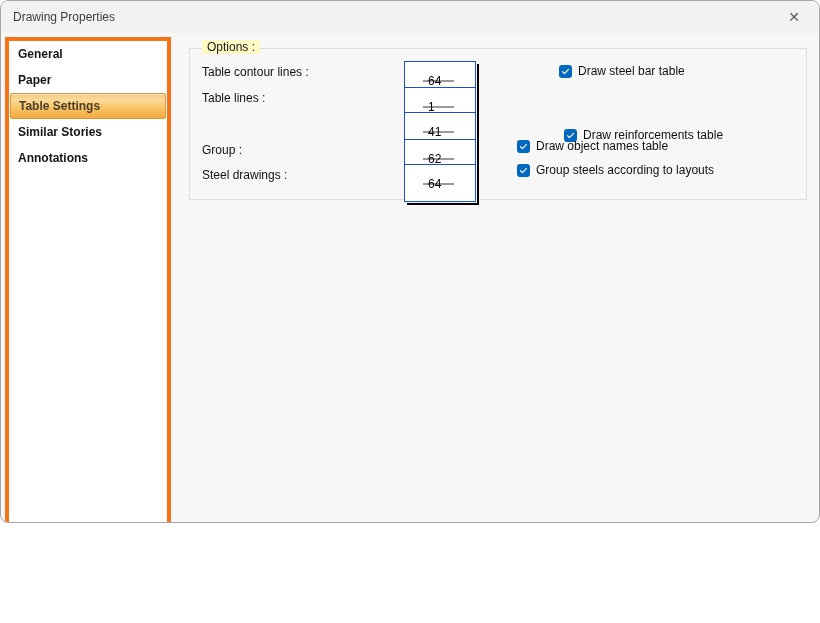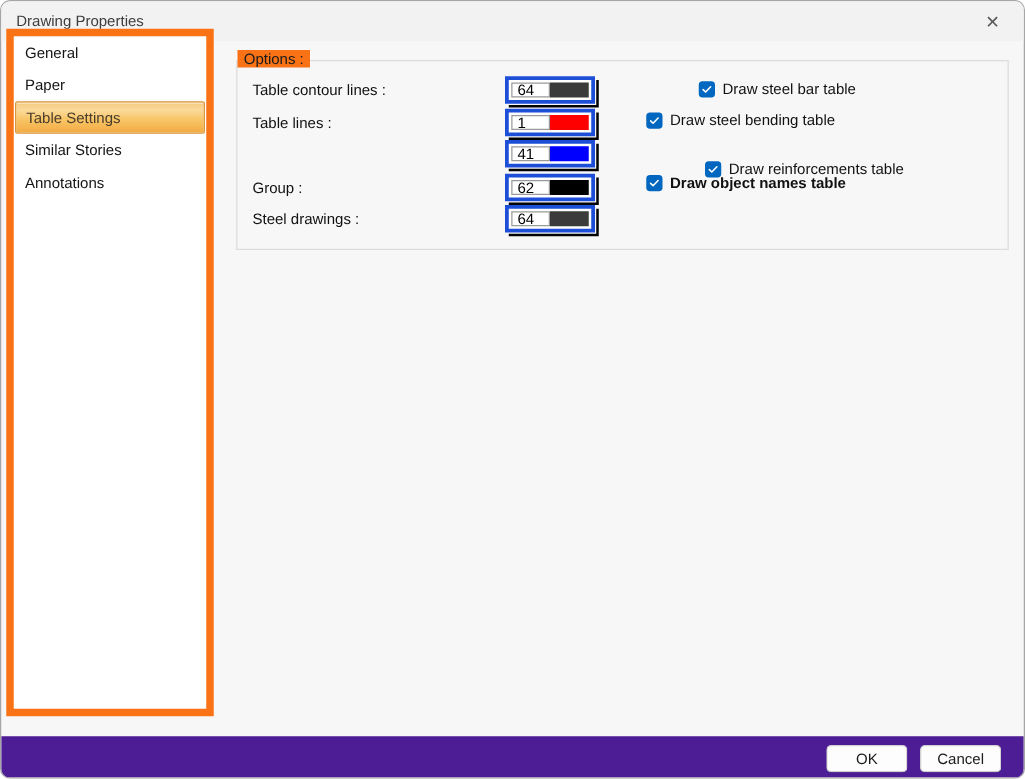--- a/index.html
+++ b/index.html
@@ -1,68 +1,68 @@
 <!DOCTYPE html>
 <html><head>
 <meta charset="utf-8">
 <style>
   * { margin:0; padding:0; box-sizing:border-box; }
   html,body { width:820px; height:623px; background:#fff; }
   body { font-family:"Liberation Sans", sans-serif; font-size:12px; color:#1a1a1a; }
 
   .dialog {
-    position:relative; width:820px; height:623px;
+    position:relative; width:820px; height:523px;
     background:#f7f7f7; border:1px solid #a6a6a6; border-radius:8px;
     overflow:hidden;
   }
   .titlebar {
     position:absolute; left:0; top:0; width:100%; height:32px;
     background:#f2f2f2;
   }
   .title-text {
     position:absolute; left:12px; top:0; line-height:32px;
     color:#3d3d3d; font-size:12px;
   }
   .close-btn {
     position:absolute; right:8px; top:4px; width:34px; height:24px;
     display:flex; align-items:center; justify-content:center;
     color:#5a5a5a; font-size:14px; cursor:default;
   }
 
   .sidebar {
-    position:absolute; left:4px; top:22px; width:166px; height:550px;
-    background:#ffffff; border:6px solid #f97316;
+    position:absolute; left:4px; top:36px; width:166px; height:550px;
+    background:#ffffff; border:4px solid #f97316;font-weight:bold;
   }
   .side-item {
     height:26px; line-height:26px; padding-left:9px; color:#141414;
     cursor:default; white-space:nowrap;
   }
   .side-item.selected {
     margin:0 1px; padding-left:8px; line-height:24px; height:26px;
     border:1px solid #dc9639; border-radius:2px;
     background:linear-gradient(180deg,#f5c97e 0%,#fbda9b 25%,#f8c668 55%,#f3ab43 100%);
     box-shadow:inset 0 1px 0 rgba(255,255,255,.55);
     color:#4a3d2c;
   }
 
   .groupbox {
     position:absolute; left:188px; top:47px; width:618px; height:152px;
     border:1px solid #dcdcdc;
   }
   .group-legend {
-    position:absolute; left:0; top:-9px; padding:0 5px;
-    background:#f97316; color:#1a1a1a;
+    position:absolute; left:12px; top:-9px; padding:0 5px;
+    background:#fef9c3; color:#1a1a1a;
   }
 
   .opt-row { position:absolute; left:0; height:22px; width:100%; }
   .opt-label { position:absolute; left:12px; top:0; line-height:22px; color:#111; white-space:nowrap; }
 
   .num-control {
     position:absolute; left:214px; top:0; width:72px; height:22px;
-    background:#fff; border:3px solid #1d4ed8; display:flex; padding:2px;
+    background:#fff; border:1px solid #1d4ed8; display:flex; padding:18px;
     box-shadow:1px 1px 0 0 #f7f7f7, 3px 3px 0 0 #000;
   }
   .num-cell {
     width:31px; height:100%; background:#fff; border:1px solid #9a9a9a;
     display:flex; align-items:center; padding-left:4px; color:#000;
   }
   .swatch { flex:1; height:100%; }
 
   .chk-row {
     position:absolute; left:327px; height:15px;
@@ -150,43 +150,43 @@
     </div>
 
     <div class="chk-row" style="top:15px;margin-left:42px;">
       <span class="chk-box">
           <svg width="9" height="9" viewBox="0 0 12 12">
             <path d="M2 6.2 L4.6 8.8 L10 3.2" stroke="#ffffff" stroke-width="1.7" fill="none" stroke-linecap="round" stroke-linejoin="round"></path>
           </svg>
         </span>
       <span class="chk-label">Draw steel bar table</span>
     </div>
-    <div class="chk-row" style="top:40px;">
-      <span class="chk-box">
-          <svg width="9" height="9" viewBox="0 0 12 12">
-            <path d="M2 6.2 L4.6 8.8 L10 3.2" stroke="#ffffff" stroke-width="1.7" fill="none" stroke-linecap="round" stroke-linejoin="round"></path>
-          </svg>
-        </span>
-      <span class="chk-label">Draw steel bending table</span>
-    </div>
     <div class="chk-row" style="top:79px;margin-left:47px;">
       <span class="chk-box">
           <svg width="9" height="9" viewBox="0 0 12 12">
             <path d="M2 6.2 L4.6 8.8 L10 3.2" stroke="#ffffff" stroke-width="1.7" fill="none" stroke-linecap="round" stroke-linejoin="round"></path>
           </svg>
         </span>
       <span class="chk-label">Draw reinforcements table</span>
     </div>
-    <div class="chk-row" style="top:90px;font-weight:bold;">
+    <div class="chk-row" style="top:90px;">
       <span class="chk-box">
           <svg width="9" height="9" viewBox="0 0 12 12">
             <path d="M2 6.2 L4.6 8.8 L10 3.2" stroke="#ffffff" stroke-width="1.7" fill="none" stroke-linecap="round" stroke-linejoin="round"></path>
           </svg>
         </span>
       <span class="chk-label">Draw object names table</span>
+    </div>
+    <div class="chk-row" style="top:114px;">
+      <span class="chk-box">
+          <svg width="9" height="9" viewBox="0 0 12 12">
+            <path d="M2 6.2 L4.6 8.8 L10 3.2" stroke="#ffffff" stroke-width="1.7" fill="none" stroke-linecap="round" stroke-linejoin="round"></path>
+          </svg>
+        </span>
+      <span class="chk-label">Group steels according to layouts</span>
     </div>
   </div>
 
   <div class="footer">
     <div class="btn btn-ok">OK</div>
     <div class="btn btn-cancel">Cancel</div>
   </div>
 
 </div>
 

